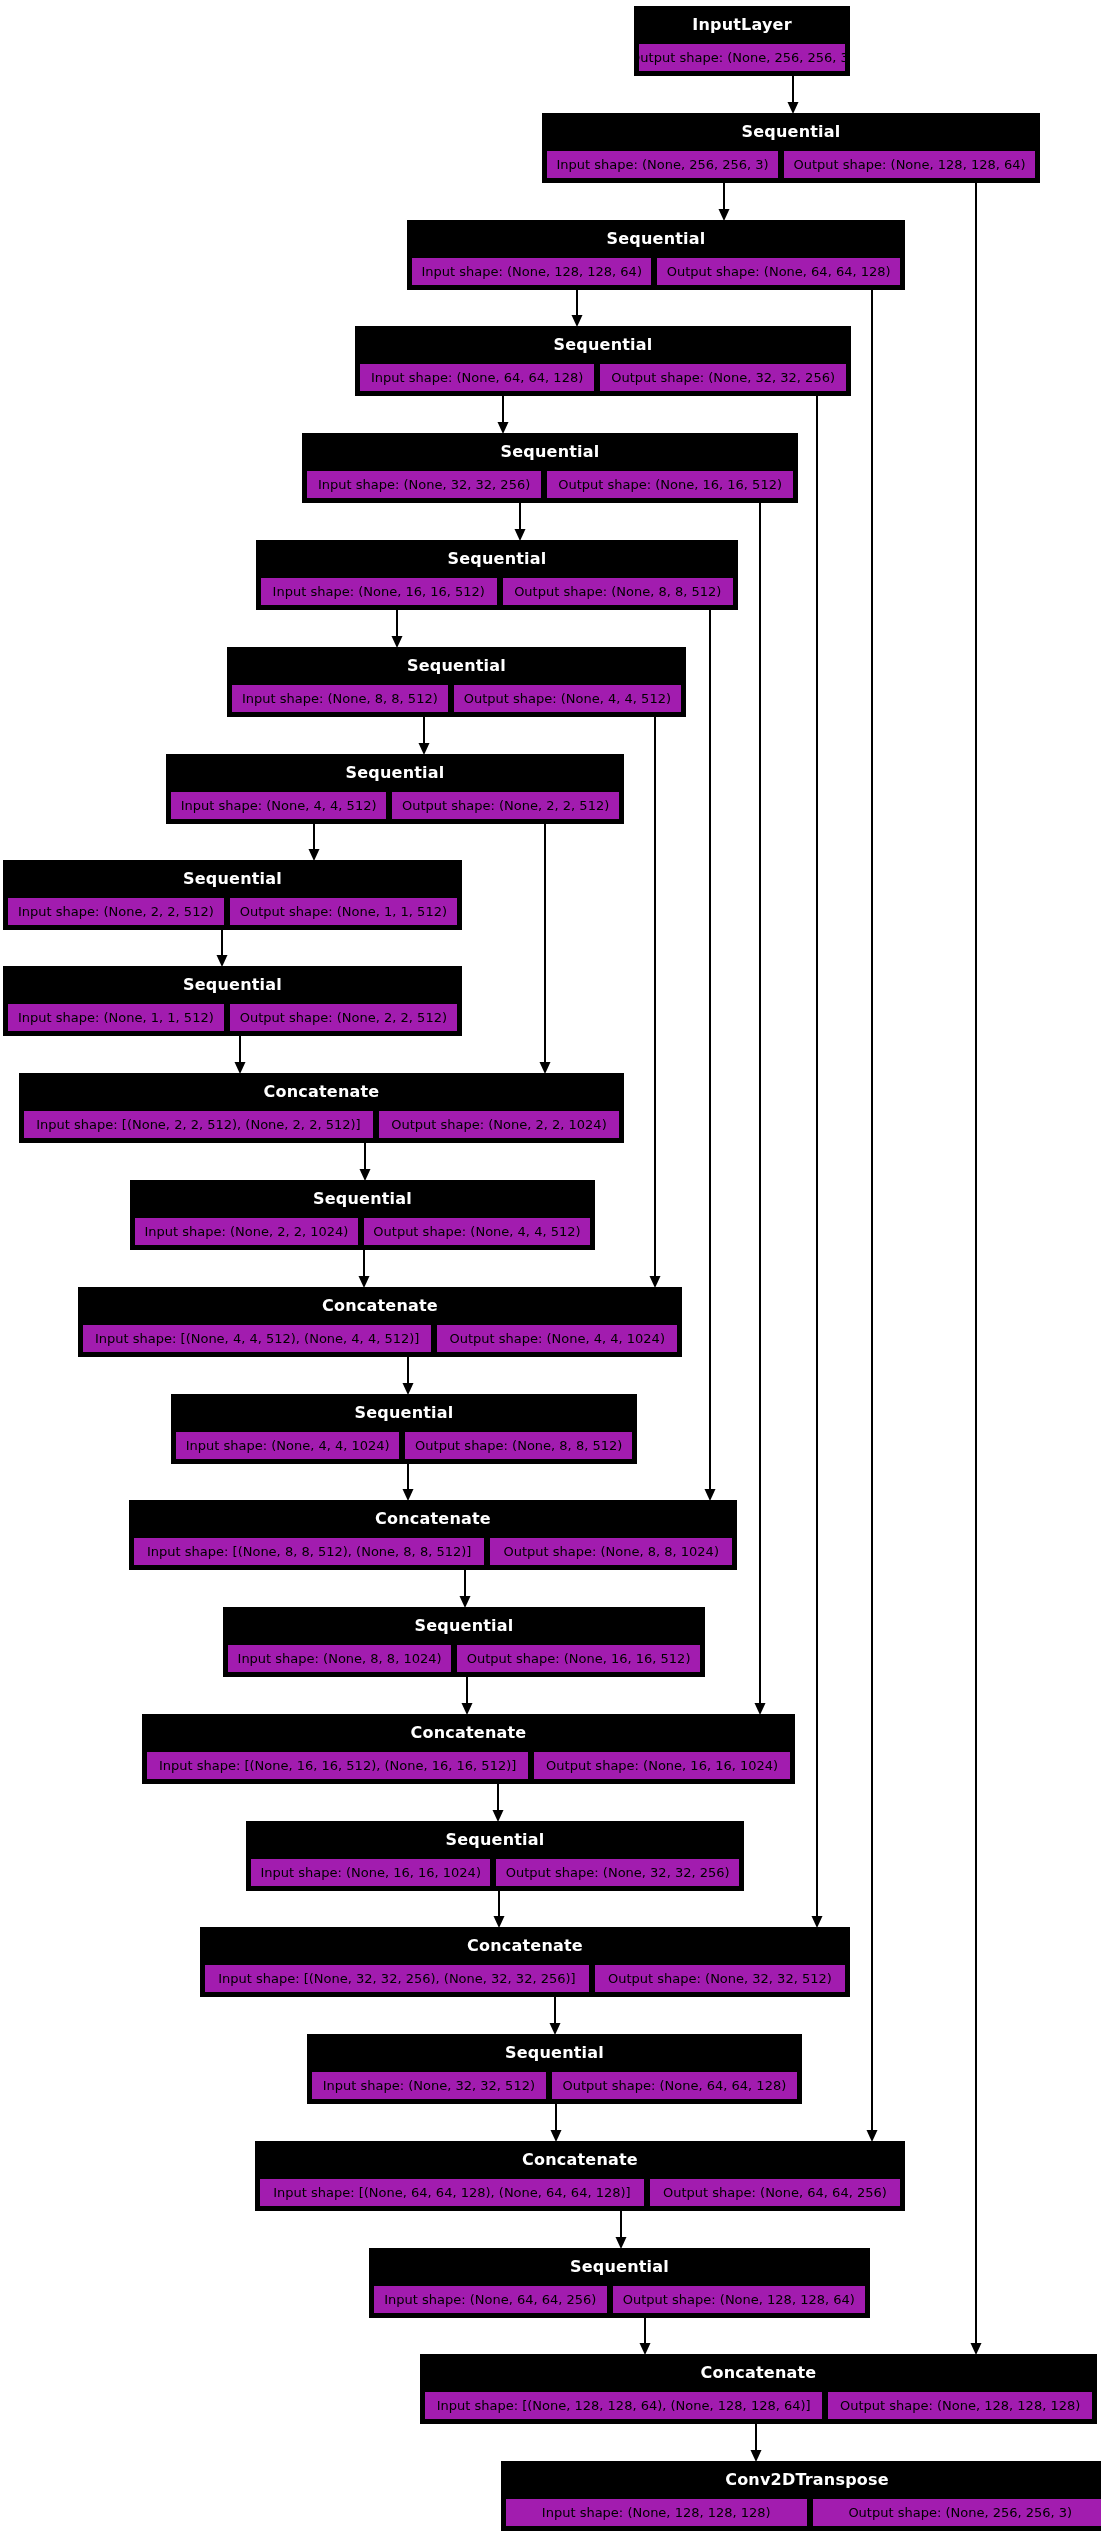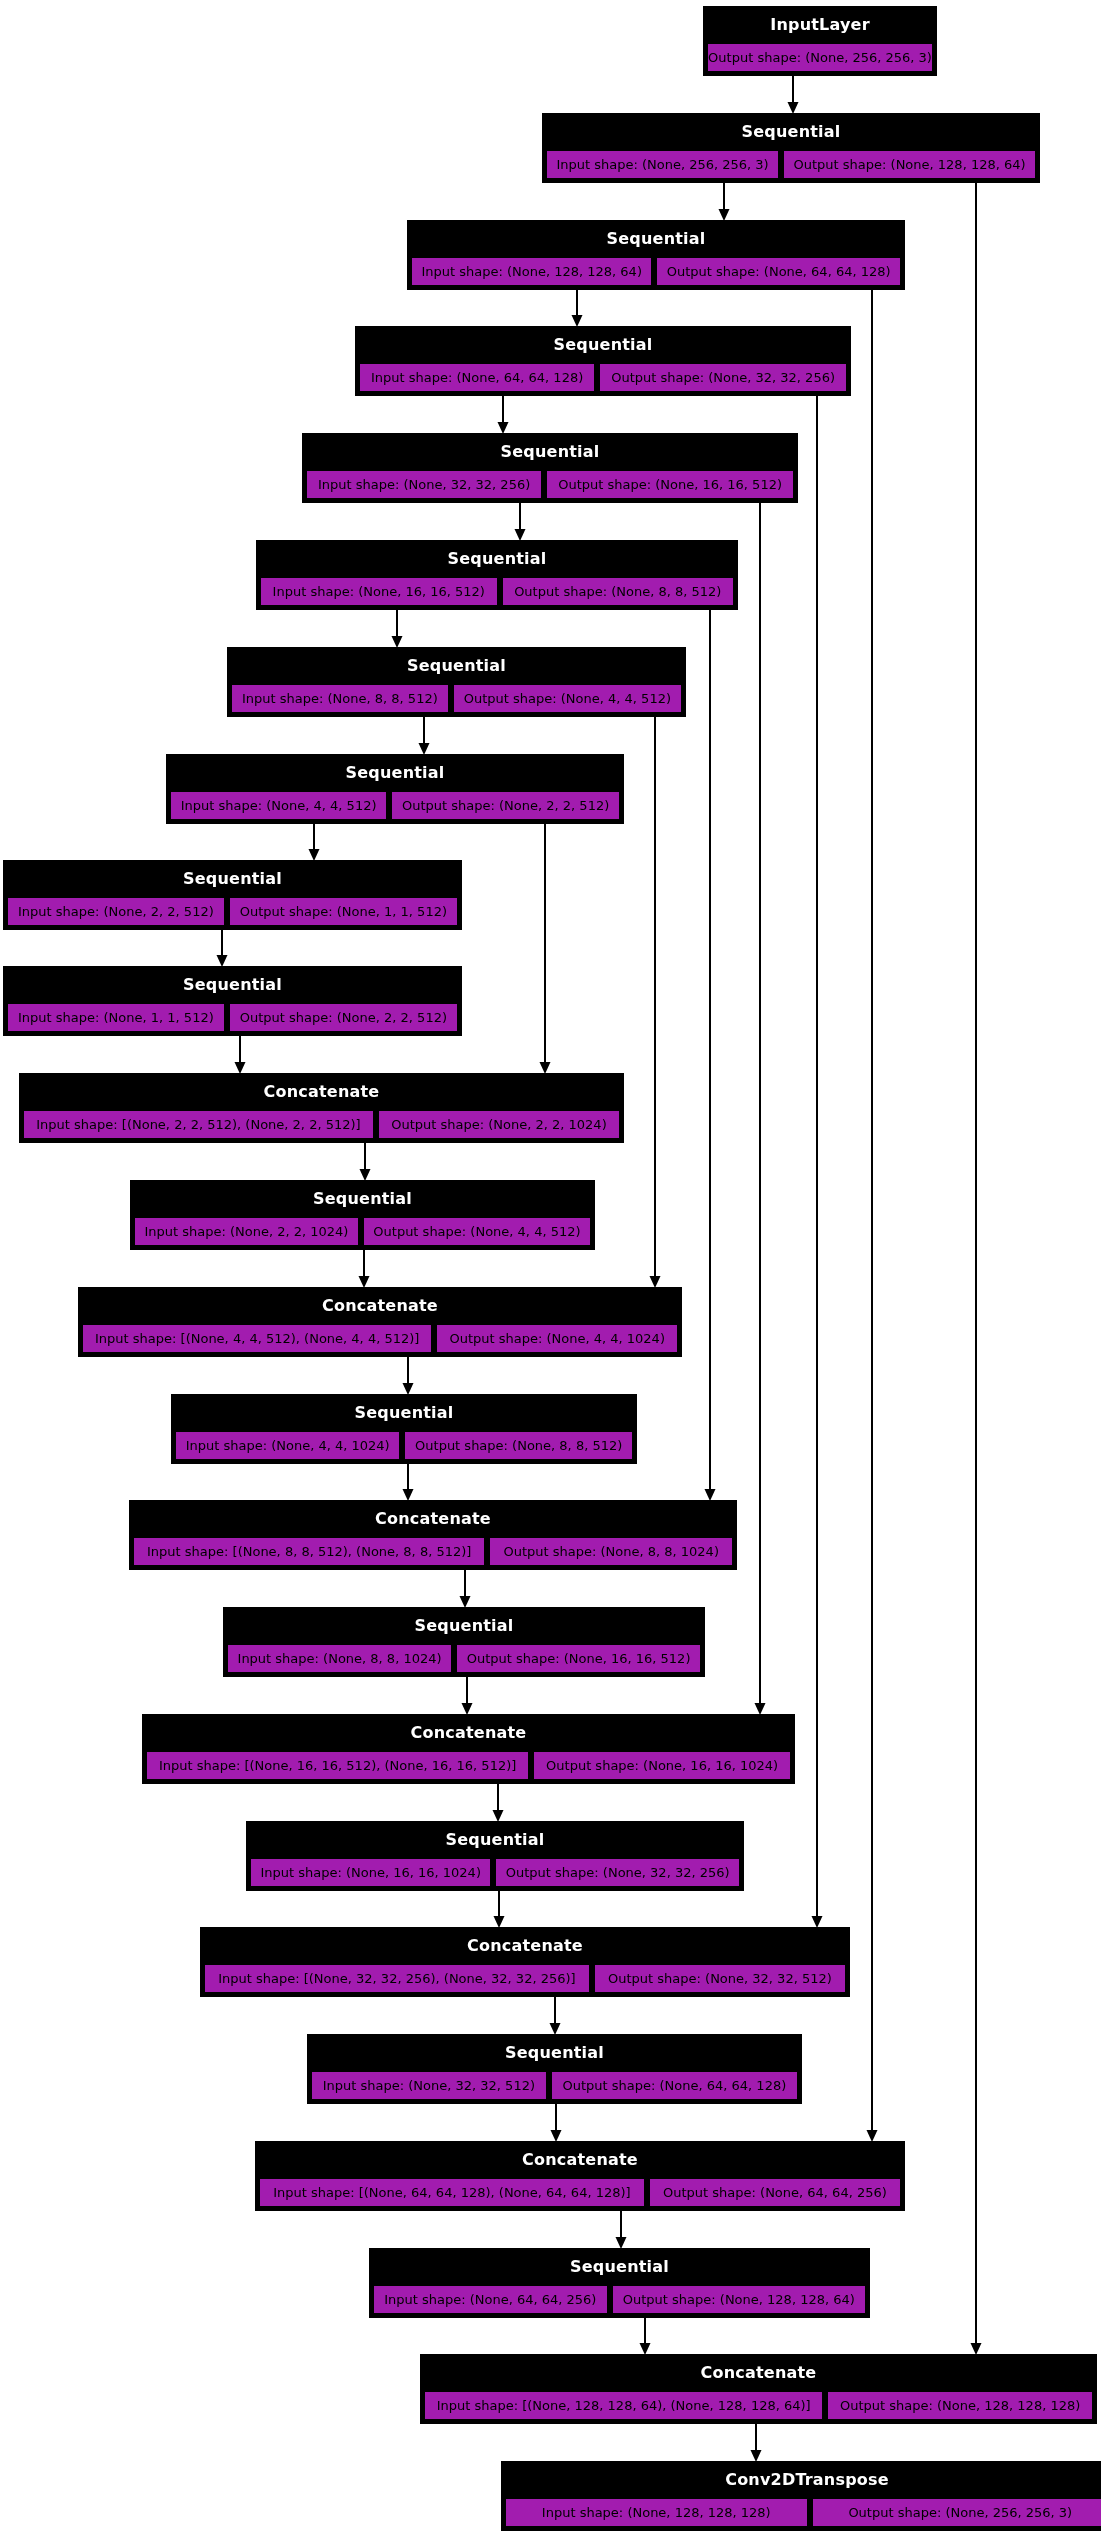--- a/index.html
+++ b/index.html
@@ -111,21 +111,21 @@
       <line x1="760" y1="501" x2="760" y2="1706" stroke="#000000" stroke-width="2"></line>
       <polygon points="754.5,1703 765.5,1703 760,1715" fill="#000000"></polygon>
       <line x1="817" y1="394" x2="817" y2="1919" stroke="#000000" stroke-width="2"></line>
       <polygon points="811.5,1916 822.5,1916 817,1928" fill="#000000"></polygon>
       <line x1="872" y1="288" x2="872" y2="2133" stroke="#000000" stroke-width="2"></line>
       <polygon points="866.5,2130 877.5,2130 872,2142" fill="#000000"></polygon>
       <line x1="976" y1="181" x2="976" y2="2346" stroke="#000000" stroke-width="2"></line>
       <polygon points="970.5,2343 981.5,2343 976,2355" fill="#000000"></polygon>
     </svg>
   <div id="nodes-layer">
-      <div class="node" style="left: 703px; top: 6px; width: 234px;">
+      <div class="node" style="left: 634px; top: 6px; width: 216px;">
         <div class="node-title">InputLayer</div>
         <div class="node-cells">
           <div class="cell">
             <span>Output shape:</span>
             <b>&nbsp;(None, 256, 256, 3)</b>
           </div>
         </div>
       </div>
       <div class="node" style="left: 542px; top: 113px; width: 498px;">
         <div class="node-title">Sequential</div>

